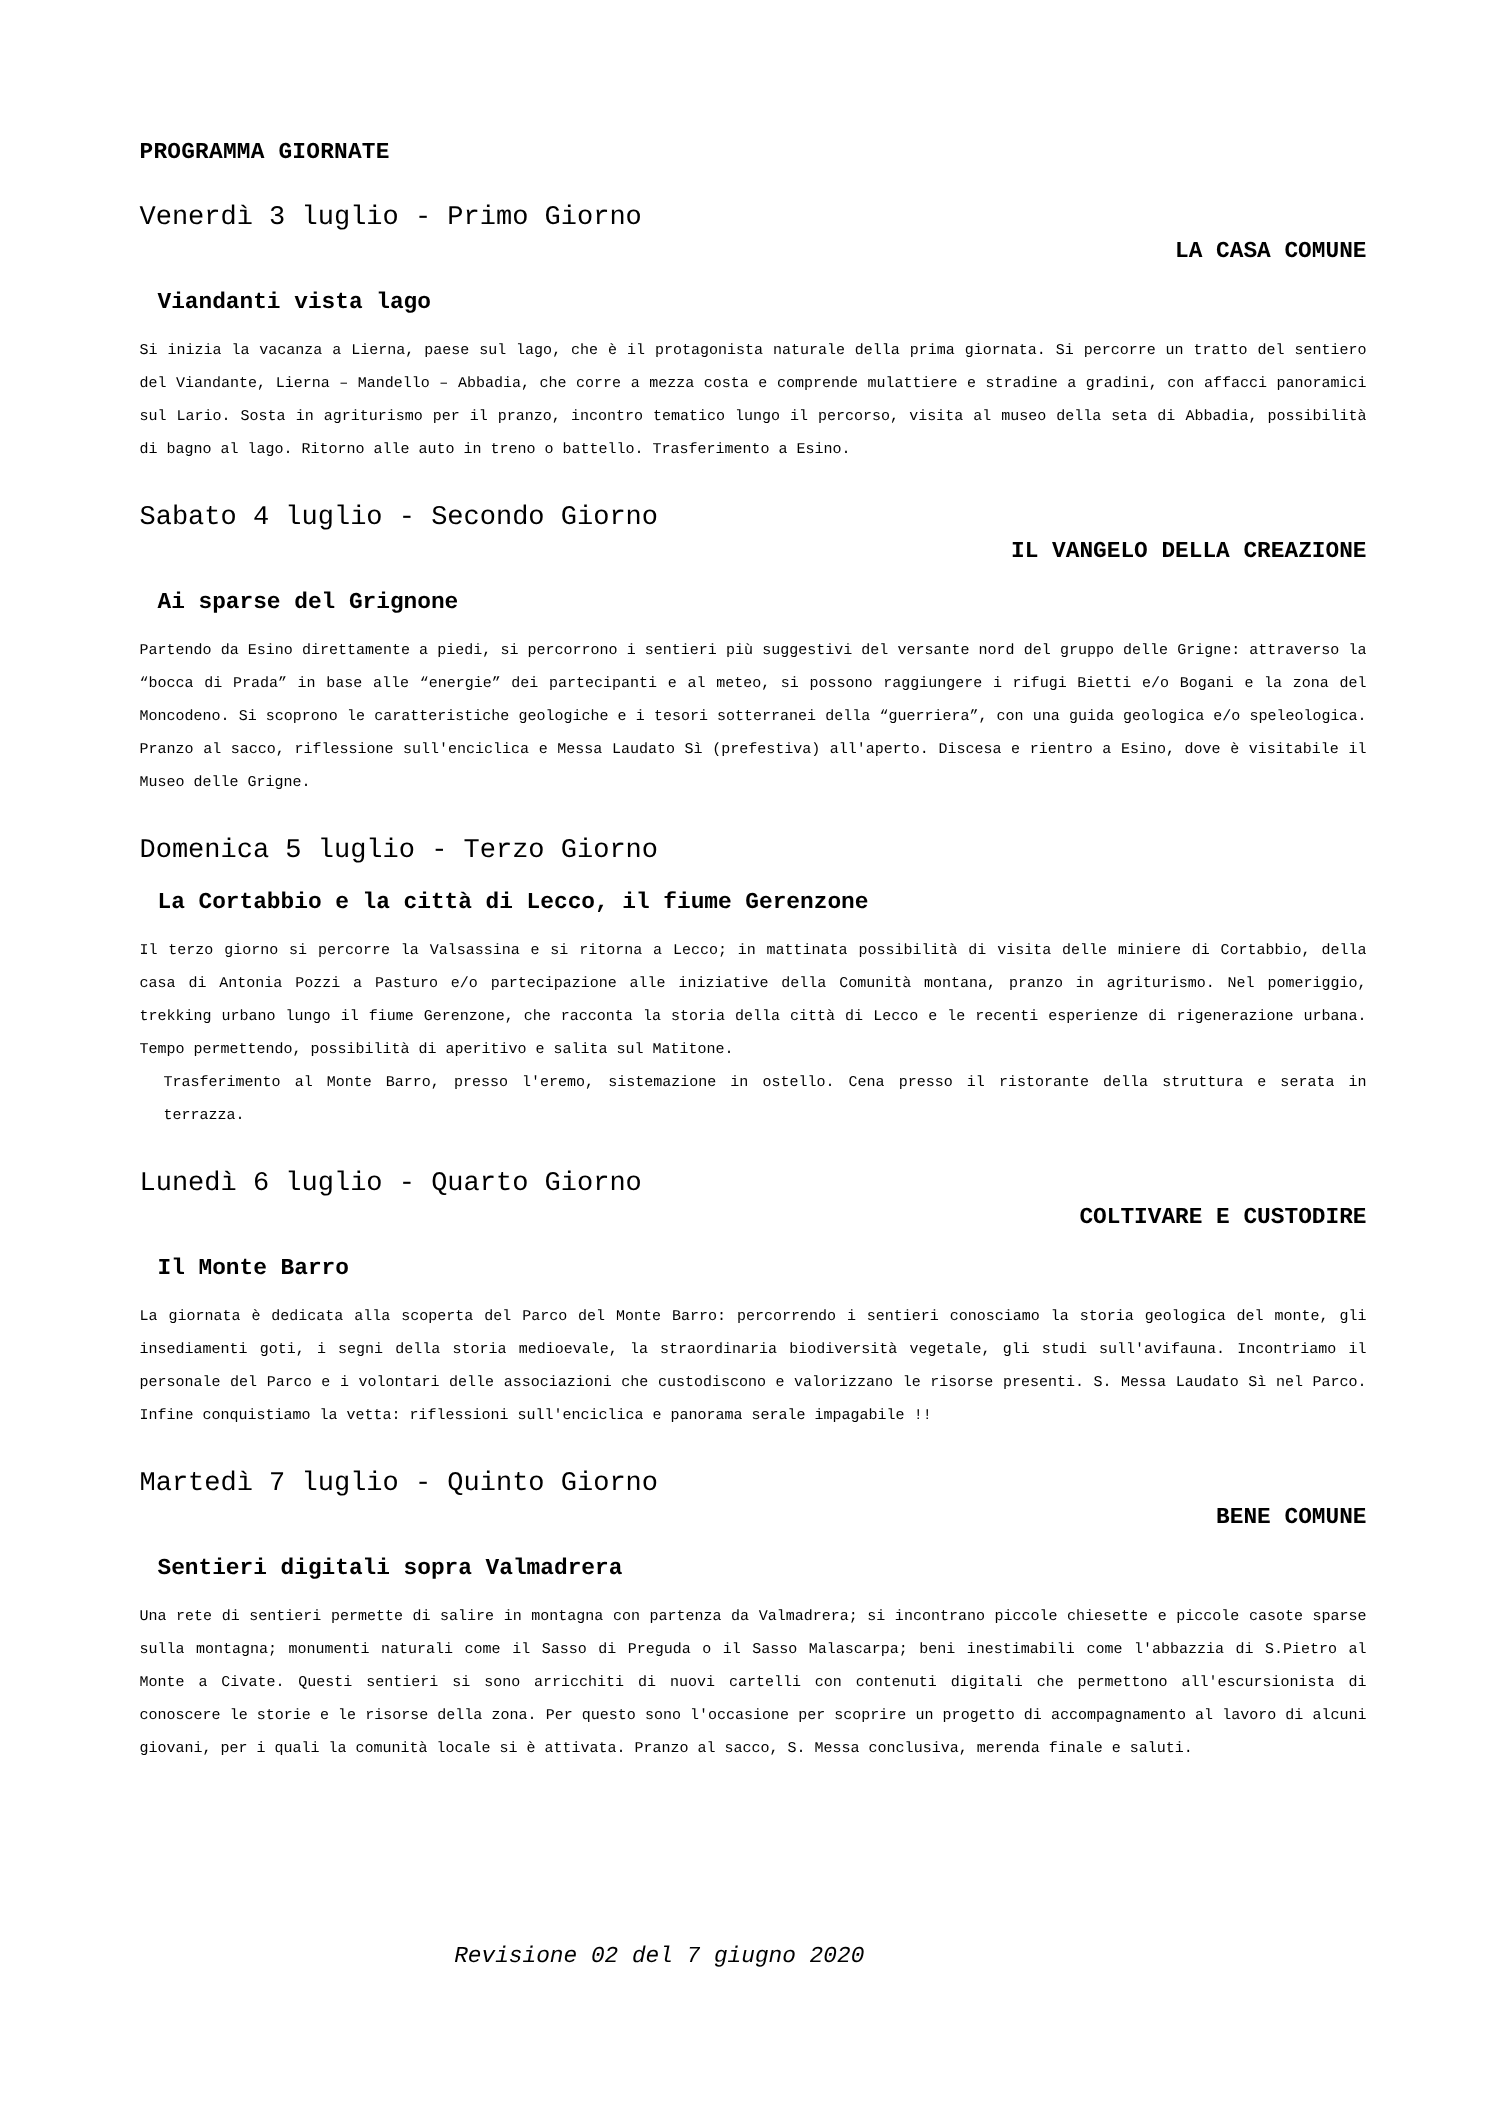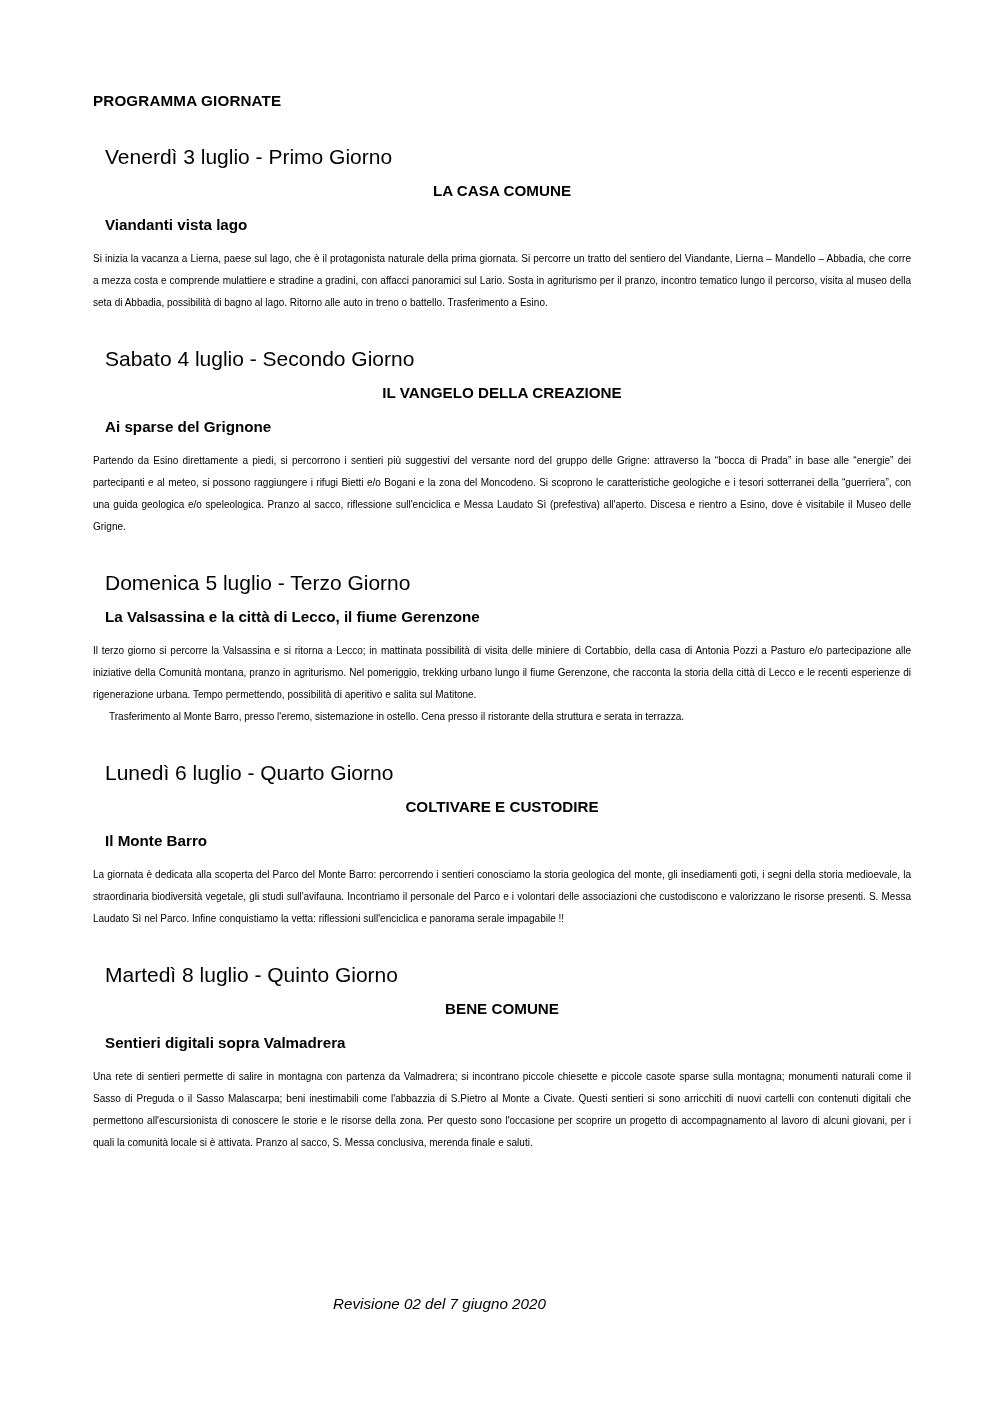--- a/index.html
+++ b/index.html
@@ -17,20 +17,21 @@
     -webkit-font-smoothing: antialiased;
   }
   .page {
     position: absolute;
     top: 0;
     left: 0;
     width: 1000px;
     height: 1414px;
     background: #ffffff;
     overflow: hidden;
+    font-family: Liberation Mono, monospace;
   }
   .content {
     position: absolute;
     left: 93px;
     top: 90px;
     width: 818px;
   }
   .doc-title {
     font-size: 15.2px;
     font-weight: bold;
@@ -41,33 +42,33 @@
   }
   .spacer-line {
     height: 22px;
     line-height: 22px;
     font-size: 15.2px;
   }
   .day-section {
     margin: 0;
   }
   .day-date {
-    font-size: 21px;
+    font-size: 18px;
     font-weight: normal;
     line-height: 22px;
-    margin: 12px;
+    margin: 0;
     text-align: left;
     white-space: nowrap;
   }
   .day-theme {
     font-size: 15.2px;
     font-weight: bold;
     line-height: 22px;
     margin: 0;
-    text-align: center;
+    text-align: right;
     white-space: nowrap;
   }
   .day-subtitle {
     font-size: 15.2px;
     font-weight: bold;
     line-height: 22px;
     margin: 12px;
     text-align: left;
     white-space: nowrap;
   }
@@ -118,38 +119,38 @@
       <p class="day-date">Sabato 4 luglio - Secondo Giorno</p>
       <p class="day-theme">IL VANGELO DELLA CREAZIONE</p>
       <p class="day-subtitle">Ai sparse del Grignone</p>
       <p class="day-body">Partendo da Esino direttamente a piedi, si percorrono i sentieri più suggestivi del versante nord del gruppo delle Grigne: attraverso la “bocca di Prada” in base alle “energie” dei partecipanti e al meteo, si possono raggiungere i rifugi Bietti e/o Bogani e la zona del Moncodeno. Si scoprono le caratteristiche geologiche e i tesori sotterranei della “guerriera”, con una guida geologica e/o speleologica. Pranzo al sacco, riflessione sull'enciclica e Messa Laudato Sì (prefestiva) all'aperto. Discesa e rientro a Esino, dove è visitabile il Museo delle Grigne.</p>
     </div>
 
     <div class="spacer-line">&nbsp;</div>
 
     <div class="day-section">
       <p class="day-date">Domenica 5 luglio - Terzo Giorno</p>
-      <p class="day-subtitle">La Valsassina e la città di Lecco, il fiume Gerenzone</p>
+      <p class="day-subtitle">La Cortabbio e la città di Lecco, il fiume Gerenzone</p>
       <p class="day-body">Il terzo giorno si percorre la Valsassina e si ritorna a Lecco; in mattinata possibilità di visita delle miniere di Cortabbio, della casa di Antonia Pozzi a Pasturo e/o partecipazione alle iniziative della Comunità montana, pranzo in agriturismo. Nel pomeriggio, trekking urbano lungo il fiume Gerenzone, che racconta la storia della città di Lecco e le recenti esperienze di rigenerazione urbana. Tempo permettendo, possibilità di aperitivo e salita sul Matitone.</p>
       <p class="day-body last-para">Trasferimento al Monte Barro, presso l'eremo, sistemazione in ostello. Cena presso il ristorante della struttura e serata in terrazza.</p>
     </div>
 
     <div class="spacer-line">&nbsp;</div>
 
     <div class="day-section">
       <p class="day-date">Lunedì 6 luglio - Quarto Giorno</p>
       <p class="day-theme">COLTIVARE E CUSTODIRE</p>
       <p class="day-subtitle">Il Monte Barro</p>
       <p class="day-body">La giornata è dedicata alla scoperta del Parco del Monte Barro: percorrendo i sentieri conosciamo la storia geologica del monte, gli insediamenti goti, i segni della storia medioevale, la straordinaria biodiversità vegetale, gli studi sull'avifauna. Incontriamo il personale del Parco e i volontari delle associazioni che custodiscono e valorizzano le risorse presenti. S. Messa Laudato Sì nel Parco. Infine conquistiamo la vetta: riflessioni sull'enciclica e panorama serale impagabile !!</p>
     </div>
 
     <div class="spacer-line">&nbsp;</div>
 
     <div class="day-section">
-      <p class="day-date">Martedì 8 luglio - Quinto Giorno</p>
+      <p class="day-date">Martedì 7 luglio - Quinto Giorno</p>
       <p class="day-theme">BENE COMUNE</p>
       <p class="day-subtitle">Sentieri digitali sopra Valmadrera</p>
       <p class="day-body">Una rete di sentieri permette di salire in montagna con partenza da Valmadrera; si incontrano piccole chiesette e piccole casote sparse sulla montagna; monumenti naturali come il Sasso di Preguda o il Sasso Malascarpa; beni inestimabili come l'abbazzia di S.Pietro al Monte a Civate. Questi sentieri si sono arricchiti di nuovi cartelli con contenuti digitali che permettono all'escursionista di conoscere le storie e le risorse della zona. Per questo sono l'occasione per scoprire un progetto di accompagnamento al lavoro di alcuni giovani, per i quali la comunità locale si è attivata. Pranzo al sacco, S. Messa conclusiva, merenda finale e saluti.</p>
     </div>
 
   </div>
 
   <div class="footer">Revisione 02 del 7 giugno 2020</div>
 </div>
 

